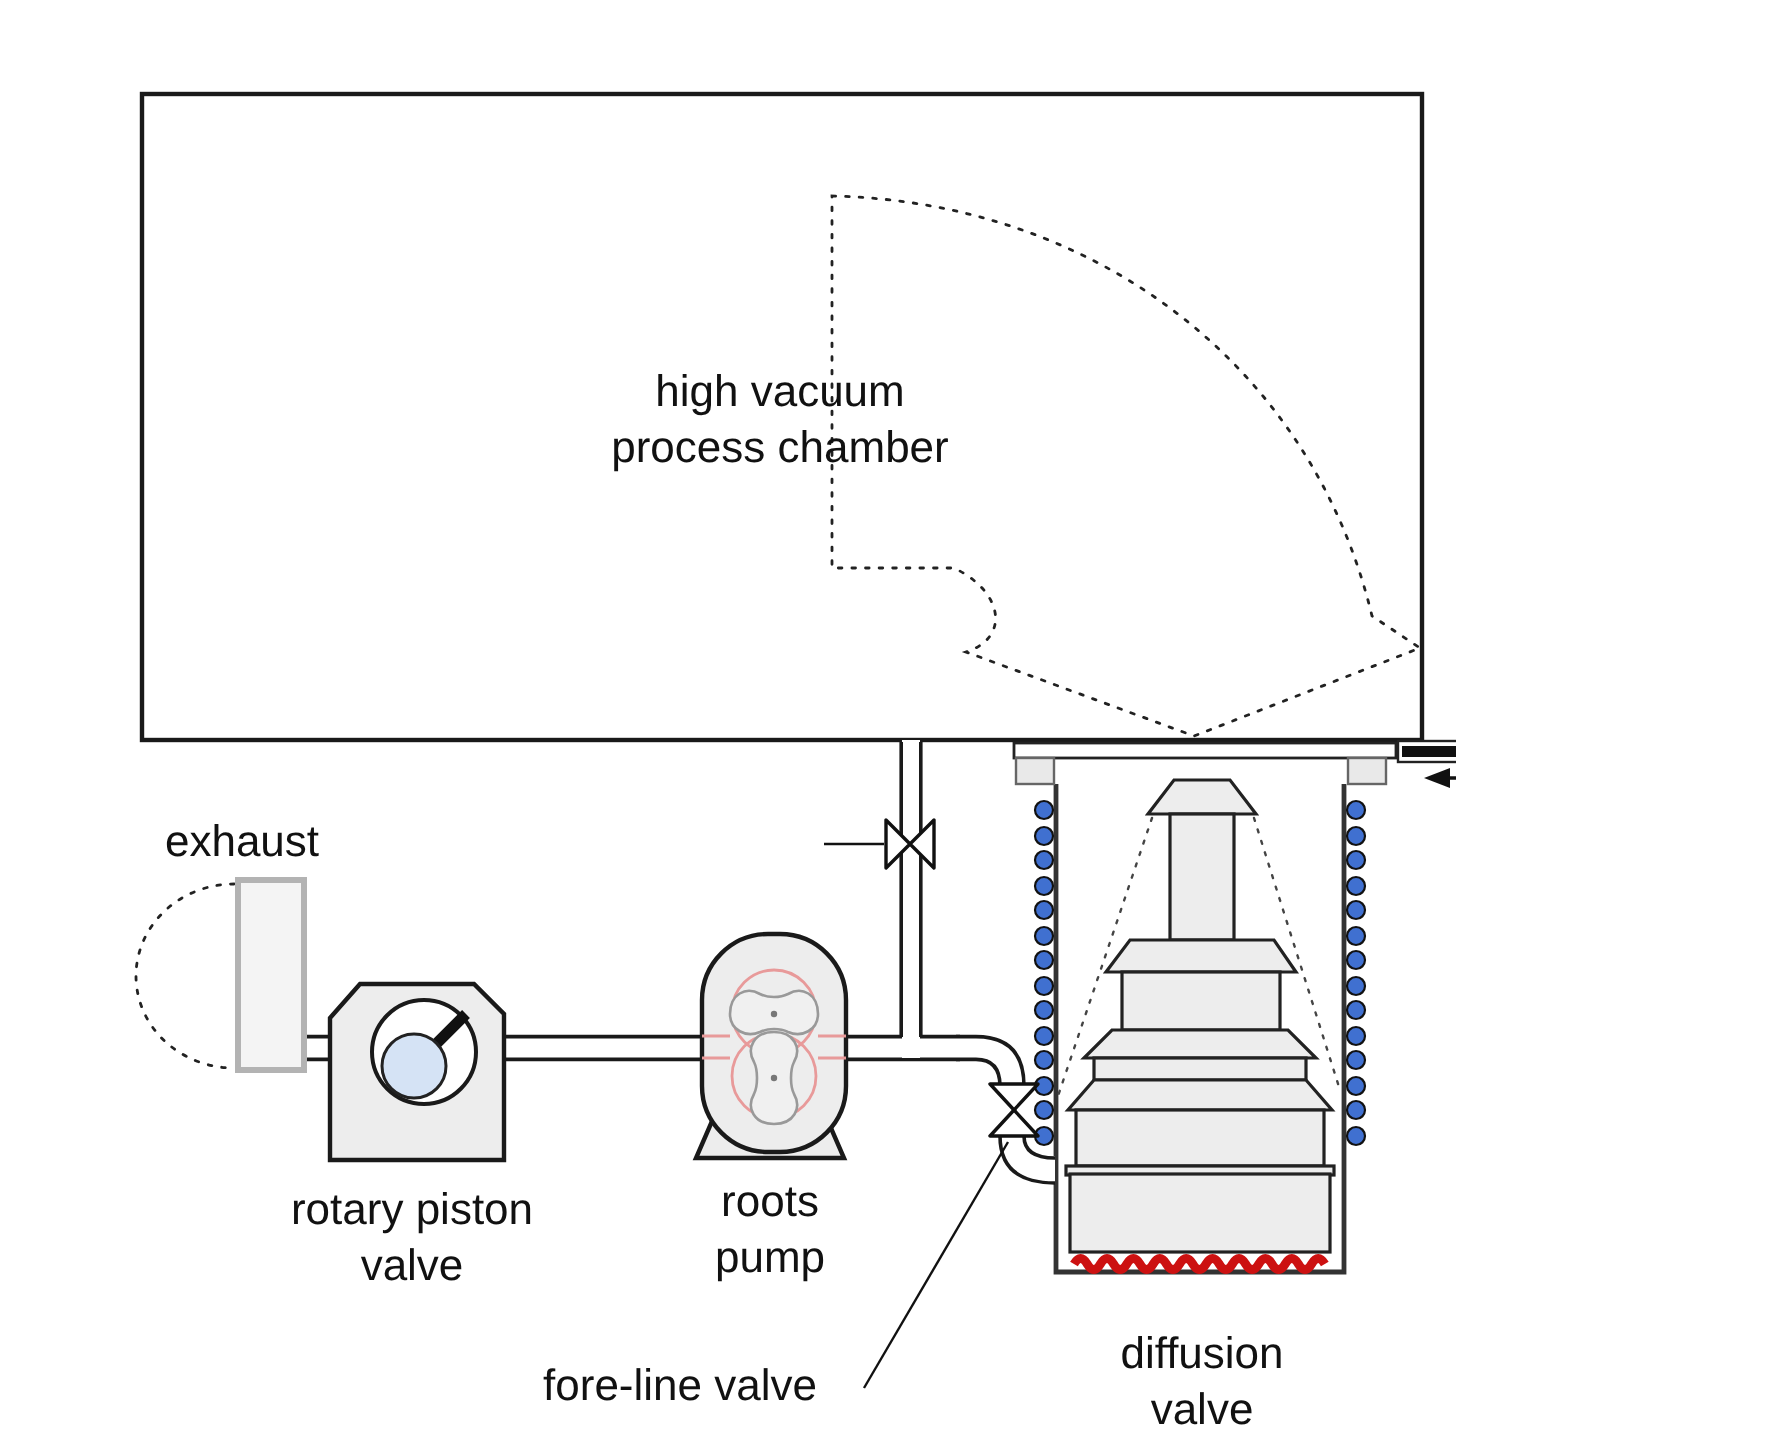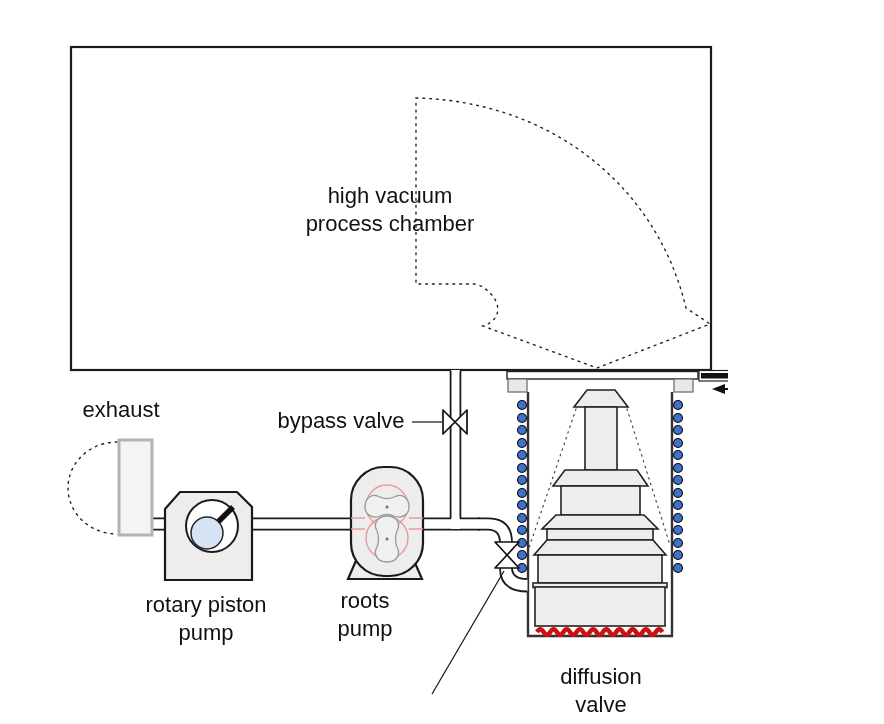--- a/index.html
+++ b/index.html
@@ -159,21 +159,21 @@
         <line x1="723" y1="389" x2="839" y2="389" stroke="#111" stroke-width="1.8"></line>
         <polygon points="712,389 725,384 725,394" fill="#111"></polygon>
         <polygon points="850,389 837,384 837,394" fill="#111"></polygon>
       </g>
       <line class="thin" x1="778" y1="393" x2="778" y2="431"></line>
     </g>
   </svg>
 
   <div class="label" style="left:390px;top:210px">high vacuum
 process chamber</div>
-  <div class="label" style="left:121px;top:410px">exhaust</div>
-  <div class="label" style="left:341px;top:421px">bypass valve</div>
+  <div class="label" style="left:121px;top:421px">exhaust</div>
   <div class="label" style="left:206px;top:619px">rotary piston
+valve</div>
+  <div class="label" style="left:385px;top:615px">roots
 pump</div>
-  <div class="label" style="left:365px;top:615px">roots
-pump</div>
+  <div class="label" style="left:340px;top:693px">fore-line valve</div>
   <div class="label" style="left:601px;top:691px">diffusion
 valve</div>
 </div>
 
 </body></html>

